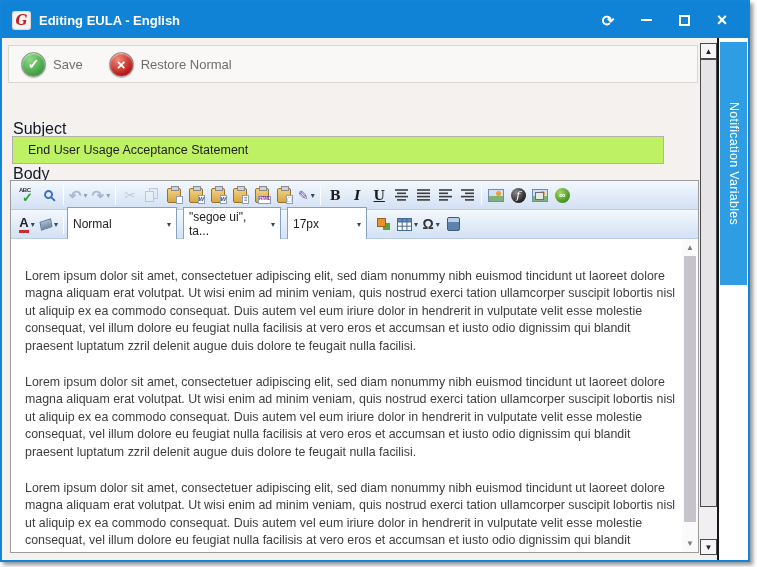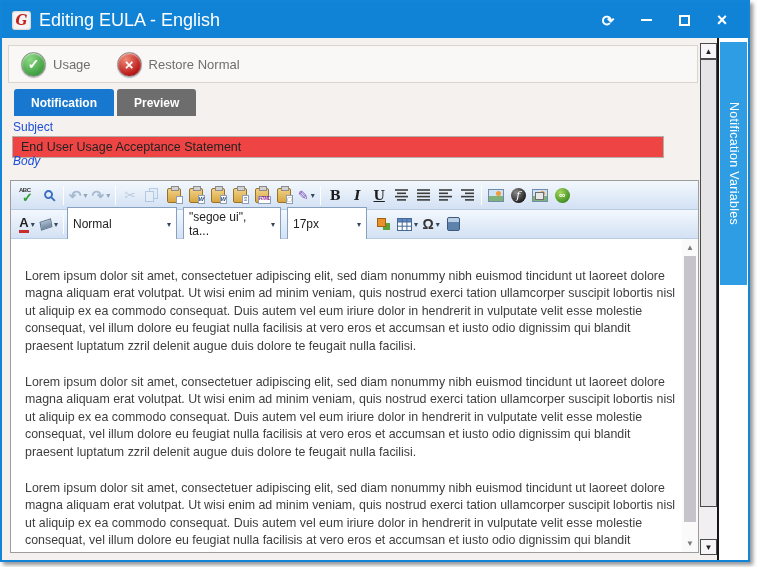--- a/index.html
+++ b/index.html
@@ -12,21 +12,21 @@
             box-shadow:3px 3px 4px rgba(90,90,90,.65); }
 
   
   .titlebar { height:36px; background:#1083d7; display:flex; align-items:center;
               padding:0 10px; color:#fff; }
   .app-icon { width:19px; height:19px; background:#f6f4f2; border-radius:3px;
               display:flex; align-items:center; justify-content:center;
               font-family:"DejaVu Serif", serif; font-style:italic; font-weight:bold;
               color:#c0231f; font-size:14px; margin-right:8px;
               box-shadow:inset 0 0 2px #999; }
-  .title-text { font-size:18px; font-weight:normal; }
+  .title-text { font-size:13px; font-weight:bold; }
   .win-controls { margin-left:auto; display:flex; align-items:center; gap:22px;
                   margin-right:8px; }
   .wc-btn { color:#fff; font-size:14px; line-height:1; cursor:default;
             display:flex; align-items:center; justify-content:center;
             width:16px; height:16px; }
   .wc-min  i { display:block; width:11px; height:2px; background:#fff; }
   .wc-max  i { display:block; width:11px; height:11px; border:2px solid #fff; }
   .wc-refresh { font-size:15px; font-weight:bold; }
   .wc-close { font-size:18px; font-weight:bold; }
 
@@ -44,26 +44,26 @@
   .circ-red   { background:radial-gradient(circle at 35% 28%, #f08a77, #b41111 75%); font-size:15px; }
 
   
   .tabs { position:absolute; left:12px; top:51px; display:flex; gap:3px; }
   .tab { height:27px; padding:0 17px; border-radius:3px 3px 0 0; color:#fff;
          font-weight:bold; font-size:12px; display:flex; align-items:center; }
   .tab-active   { background:#1878cf; }
   .tab-inactive { background:#6d6d6d; }
 
   
-  .lbl { position:absolute; font-size:12px; color:#1d4ed8; }
+  .lbl { position:absolute; font-size:16px; color:#0f172a; }
   .lbl-subject { left:11px; top:82px; }
-  .lbl-body    { left:11px; top:116px;font-style:italic; }
-  .subject-input { position:absolute; left:10px; top:98px; width:652px; height:22px;
-                   border:1px solid #b3afab; background:#ef4444; font-size:12.5px;
-                   padding:0 8px; color:#222; font-family:"Liberation Sans",sans-serif; }
+  .lbl-body    { left:11px; top:127px; }
+  .subject-input { position:absolute; left:10px; top:98px; width:652px; height:28px;
+                   border:1px solid #b3afab; background:#bef264; font-size:12.5px;
+                   padding:0 15px; color:#222; font-family:"Liberation Sans",sans-serif; }
 
   
   .editor { position:absolute; left:8px; top:142px; width:689px; height:373px;
             border:1px solid #9c9c9c; background:#fff; }
   .erow { height:29px; background:linear-gradient(#f3f8fd,#d3e1f4);
           border-bottom:1px solid #b9cce4; display:flex; align-items:center;
           padding:0 5px; }
   .tbtn { display:inline-flex; align-items:center; justify-content:center;
           height:23px; min-width:22px; padding:0 2px; position:relative; }
   .sep { width:1px; height:19px; background:#9fb6d6; border-right:1px solid #fdfdfd;
@@ -169,32 +169,28 @@
         </span>
       <span class="wc-btn wc-close">×</span>
     </span>
   </div>
 
   <div class="content">
 
     <div class="actionbar">
       <span class="act-btn">
         <span class="circ circ-green">✓</span>
-        <span>Usage</span>
+        <span>Save</span>
       </span>
       <span class="act-btn">
         <span class="circ circ-red">×</span>
         <span>Restore Normal</span>
       </span>
     </div>
 
-    <div class="tabs">
-      <span class="tab tab-active">Notification</span>
-      <span class="tab tab-inactive">Preview</span>
-    </div>
 
     <span class="lbl lbl-subject">Subject</span>
     <input class="subject-input" type="text" value="End User Usage Acceptance Statement" style="">
     <span class="lbl lbl-body">Body</span>
 
     <div class="editor">
 
       <div class="erow">
         <span class="tbtn">
           <span class="g-spell">

